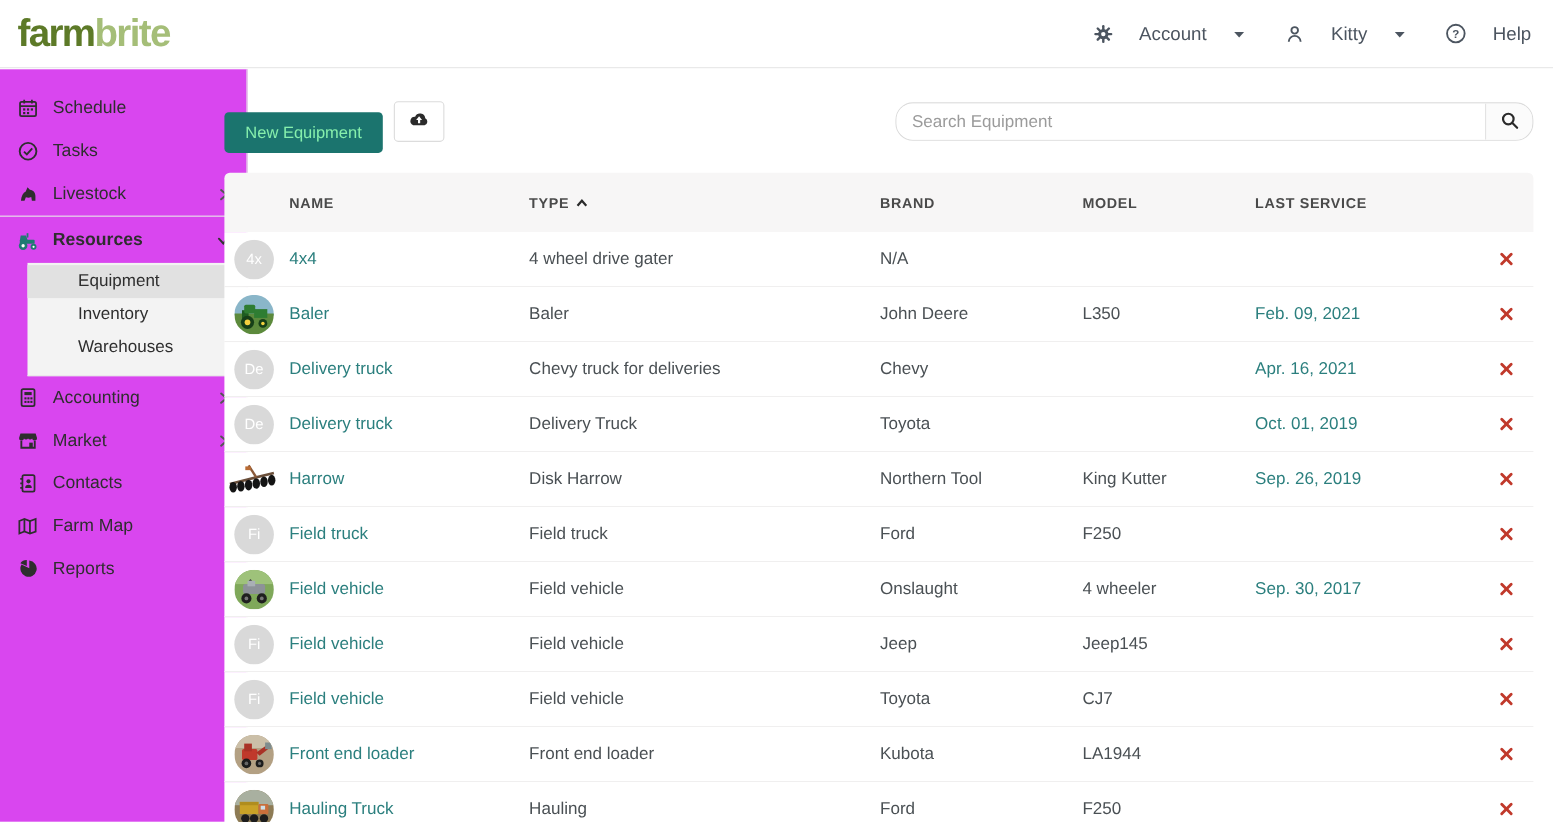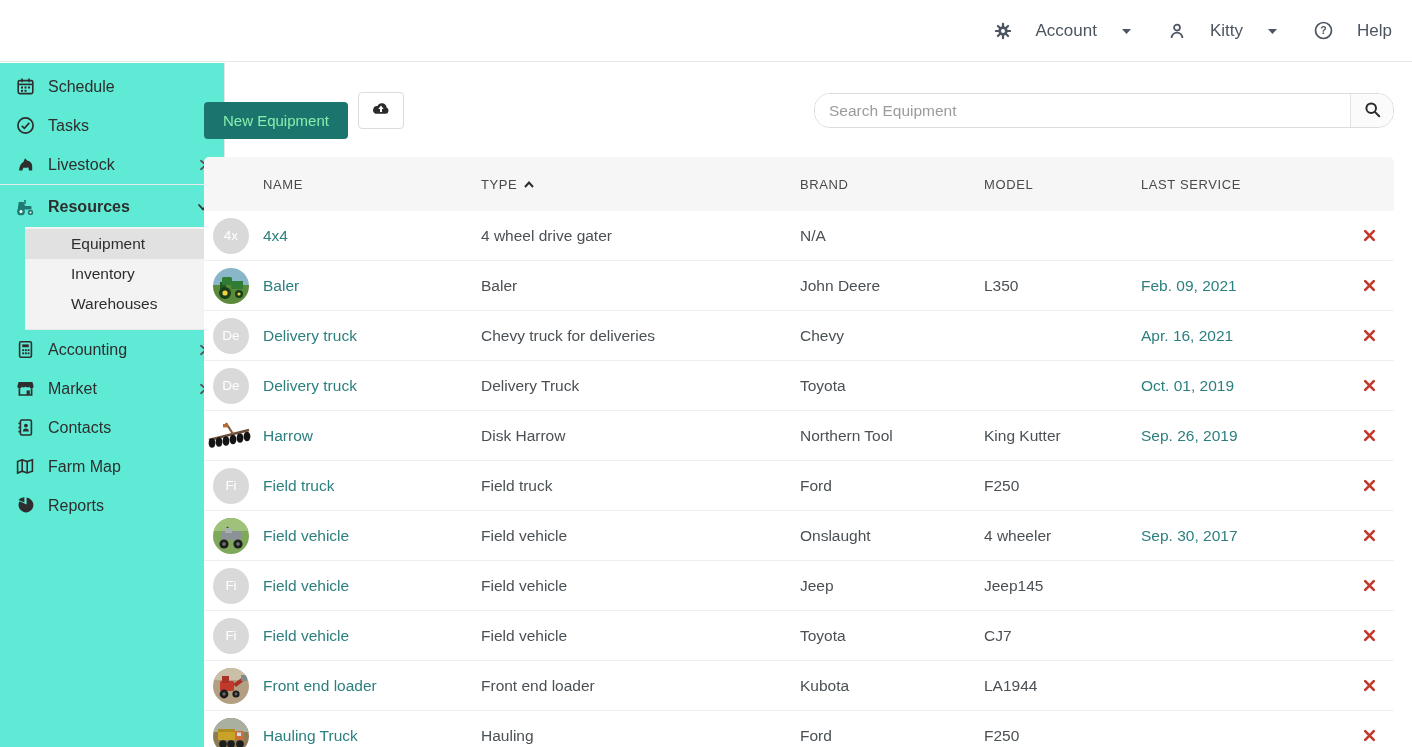--- a/index.html
+++ b/index.html
@@ -12,21 +12,21 @@
   .logo { font-size:35px; font-weight:700; letter-spacing:-1.5px; line-height:1; cursor:pointer; }
   .logo .p1 { color:#5d7a28; }
   .logo .p2 { color:#a5be78; }
   .topnav { margin-left:auto; display:flex; gap:36px; align-items:center;
     color:#4c5560; font-size:17px; font-weight:500; }
   .navitem { display:flex; align-items:center; gap:24px; cursor:pointer; }
   .navitem svg { display:block; }
 
   
   .sidebar { position:absolute; left:0; top:63px; bottom:0; width:225px;
-    background:#5eead4; border-right:1px solid #e5e5e5; padding-top:4px;
+    background:#d946ef; border-right:1px solid #e5e5e5; padding-top:16px;
     font-size:16px; color:#2e2e2e; }
   .side-item { display:flex; align-items:center; height:39px; padding:0 14px; cursor:pointer; }
   .side-item .s-icon { width:22px; display:flex; justify-content:center; }
   .side-item .lbl { margin-left:12px; }
   .side-item .chev { margin-left:auto; display:flex; }
   .side-item.bold { font-weight:700; }
   .side-item.divider-top { border-top:1px solid #e8e8e8; margin-top:0; padding-top:2px; height:43px; }
   .submenu { background:#f3f3f3; border-bottom:1px solid #e8e8e8; padding:2px 0 10px;margin-left:25px; }
   .sub-item { height:30px; display:flex; align-items:center; padding-left:46px;
     font-size:15.5px; cursor:pointer; }
@@ -47,37 +47,40 @@
   .search-input::placeholder { color:#9b9b9b; }
   .search-btn { width:43px; border:none; border-left:1px solid #e3e3e3; background:#fbfbfb;
     display:flex; align-items:center; justify-content:center; cursor:pointer; }
 
   
   .table { margin-top:18px; }
   .thead, .trow { display:grid;
     grid-template-columns:59px 218px 319px 184px 157px 203px 50px; align-items:center; }
   .thead { background:#f7f6f6; height:54px; border-radius:5px 5px 0 0;
     font-size:13px; letter-spacing:.6px; color:#4a4a4a; font-weight:500; }
-  .th { display:flex; gap:6px; }
+  .th { display:flex; gap:6px;font-weight:bold; }
   .trow { height:50px; border-bottom:1px solid #f0efef; background:#fff; }
   .avatar { width:36px; height:36px; border-radius:50%; background:#d9d9d9; color:#fff;
     display:flex; align-items:center; justify-content:center; font-size:13.5px; margin-left:9px; }
   .photo-avatar { width:36px; height:36px; border-radius:50%; overflow:hidden;
     margin-left:9px; display:block; }
   .photo-avatar.wide { width:46px; height:32px; border-radius:0; margin-left:2px; overflow:visible; }
   .photo-avatar svg { display:block; }
   .cell { font-size:15.5px; color:#4a5054; overflow:hidden; white-space:nowrap; }
   .name-link, .service-link { color:#2b7f7e; text-decoration:none; cursor:pointer; font-size:15.5px; }
   .del { display:flex; justify-content:center; }
   .delete-btn { cursor:pointer; display:flex; padding:4px; }
 </style>
 </head>
 <body>
 
 <div class="topbar">
+  <div class="logo">
+    <span class="p1">farm</span><span class="p2">brite</span>
+  </div>
   <div class="topnav">
     <div class="navitem">
       <span>
         <svg width="18" height="18" viewBox="0 0 18 18">
             <g fill="#4c5560">
               <rect x="7.9" y="0.8" width="2.2" height="16.4" rx="1"></rect>
               <rect x="7.9" y="0.8" width="2.2" height="16.4" rx="1" transform="rotate(45 9 9)"></rect>
               <rect x="7.9" y="0.8" width="2.2" height="16.4" rx="1" transform="rotate(90 9 9)"></rect>
               <rect x="7.9" y="0.8" width="2.2" height="16.4" rx="1" transform="rotate(135 9 9)"></rect>
               <circle cx="9" cy="9" r="4.7"></circle>

